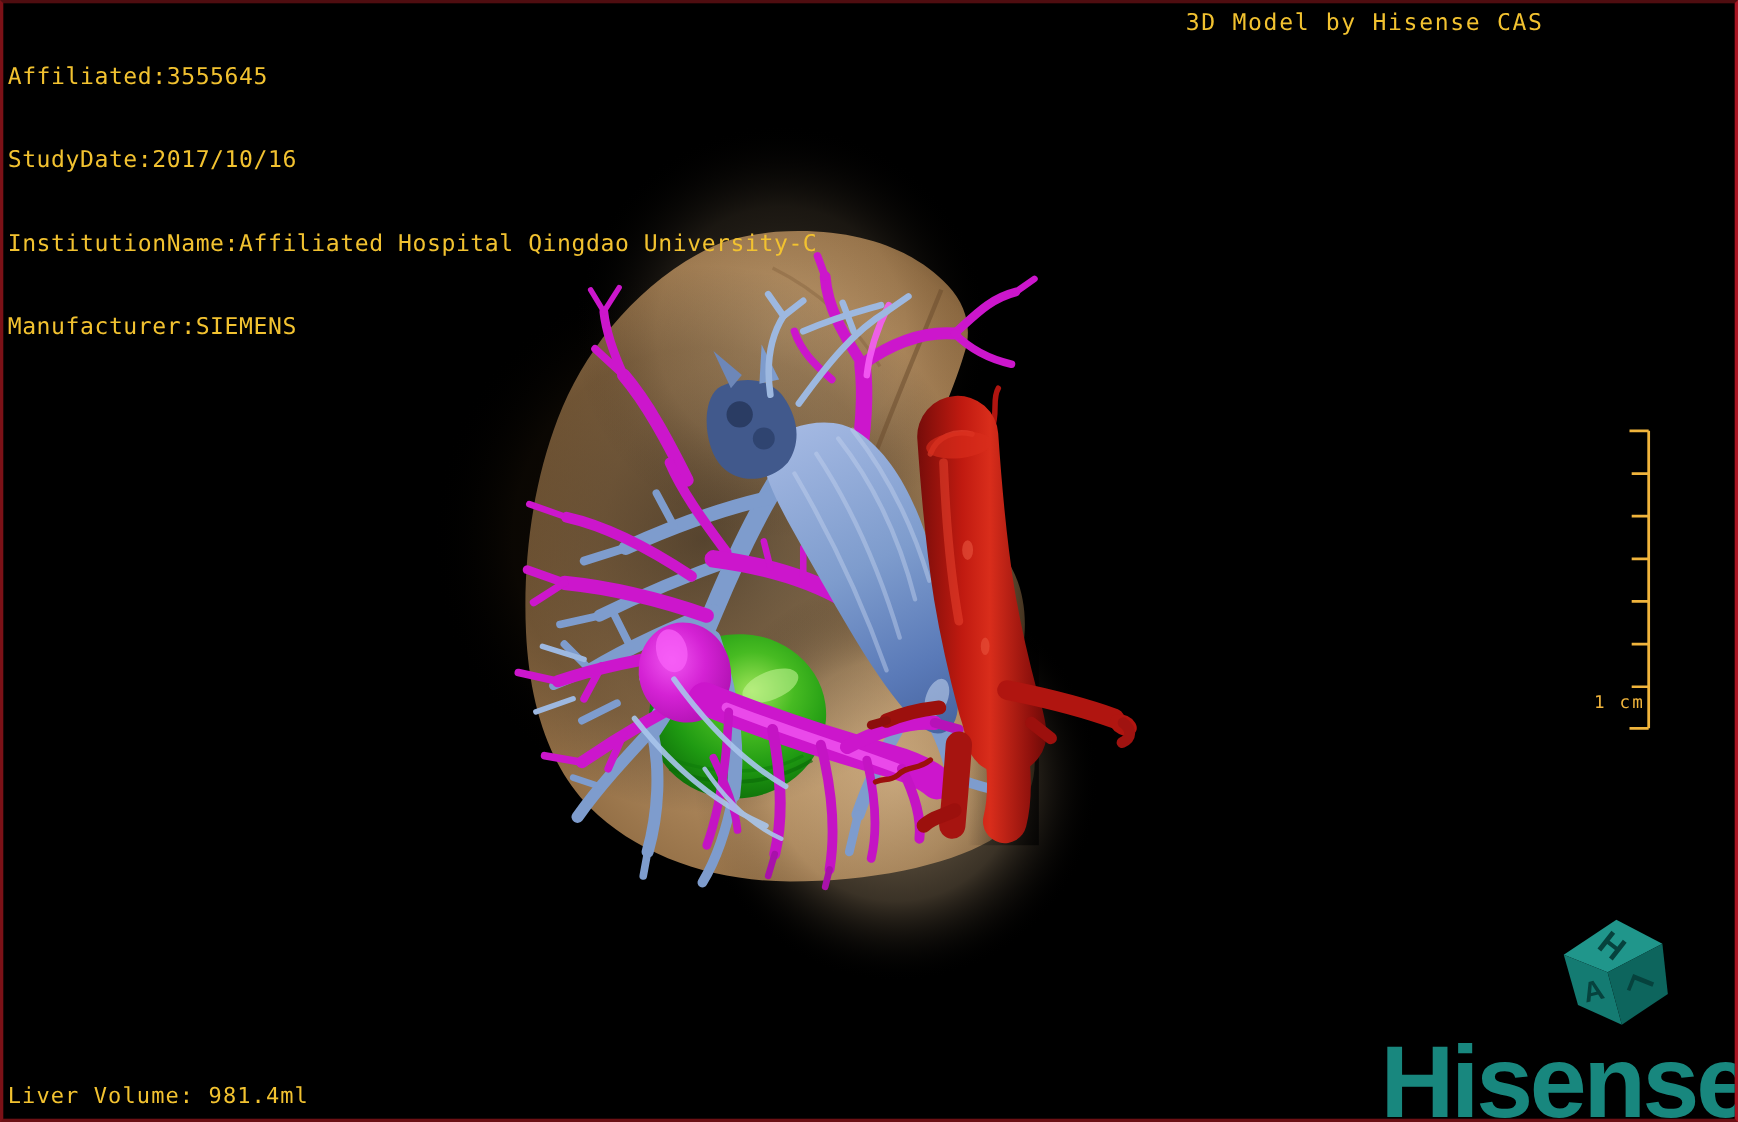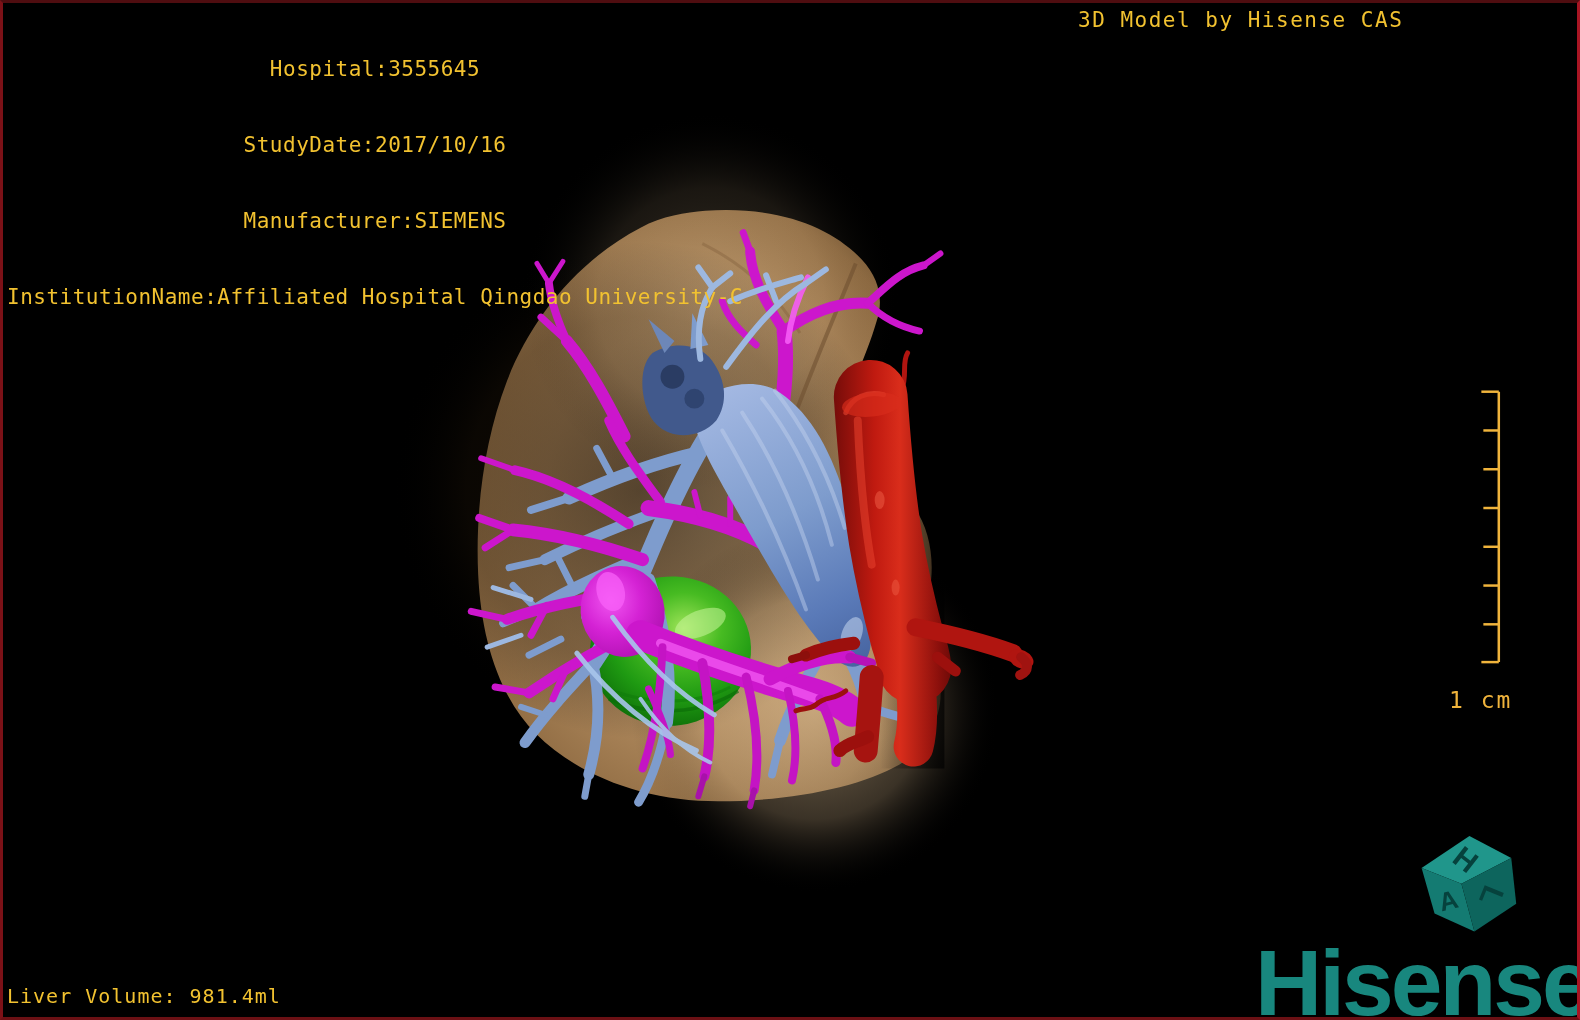--- a/index.html
+++ b/index.html
@@ -4,25 +4,25 @@
 <style>
   html,body{margin:0;padding:0;background:#000;}
   .frame{
     position:relative;width:1580px;height:1020px;box-sizing:border-box;
     background:#000;overflow:hidden;
     border-top:3px solid #4f0d10;border-left:3px solid #7c1117;
     border-right:3px solid #a81523;border-bottom:3px solid #6b1014;
     font-family:"DejaVu Sans Mono","Liberation Mono",monospace;
   }
   .scene{position:absolute;left:0;top:0;width:1574px;height:1014px;display:block;}
-  .ovl{position:absolute;color:#f2c230;white-space:pre;text-align:center;}
+  .ovl{position:absolute;color:#f2c230;white-space:pre;}
   .patient-block{left:4px;top:3px;font-size:21px;line-height:25.4px;letter-spacing:0.5px;}
   .title{left:1075px;top:5px;font-size:21px;letter-spacing:1.5px;}
   .volume{left:4px;top:981px;font-size:20px;letter-spacing:1px;}
-  .scalelbl{left:1446px;top:684px;font-size:23px;letter-spacing:2px;color:#f0b43c;}
+  .scalelbl{left:1446px;top:626px;font-size:16px;letter-spacing:2px;color:#f0b43c;}
   .wordmark{
     left:1252px;top:934px;color:#18877e;
     font-family:"Liberation Sans","DejaVu Sans",sans-serif;
     font-weight:bold;font-size:93px;letter-spacing:-3px;line-height:1;
   }
 </style>
 </head>
 <body>
 
 <div class="frame">
@@ -266,24 +266,24 @@
       <polygon points="1424,870 1472,838 1514,860 1464,886" fill="#20968b"></polygon>
       <polygon points="1424,870 1464,886 1477,934 1437,916" fill="#147b72"></polygon>
       <polygon points="1464,886 1514,860 1519,906 1477,934" fill="#0d655d"></polygon>
       <text x="1468" y="872" font-family="Liberation Sans, sans-serif" font-size="30" font-weight="bold" fill="#06423d" text-anchor="middle" transform="rotate(38 1468 862)">H</text>
       <text x="1451" y="912" font-family="Liberation Sans, sans-serif" font-size="26" font-weight="bold" fill="#06423d" text-anchor="middle" transform="rotate(-14 1451 903)">A</text>
       <text x="1494" y="908" font-family="Liberation Sans, sans-serif" font-size="30" font-weight="bold" fill="#06423d" text-anchor="middle" transform="rotate(112 1494 898)">L</text>
     </g>
   </svg>
 
   <div class="ovl patient-block">
-    <div>Hospital:3555645</div>
+    <div>Affiliated:3555645</div>
     <div>StudyDate:2017/10/16</div>
+    <div>InstitutionName:Affiliated Hospital Qingdao University-C</div>
     <div>Manufacturer:SIEMENS</div>
-    <div>InstitutionName:Affiliated Hospital Qingdao University-C</div>
   </div>
 
   <div class="ovl title">3D Model by Hisense CAS</div>
 
   <div class="ovl volume">Liver Volume: 981.4ml</div>
 
   <div class="ovl scalelbl">1 cm</div>
 
   <div class="ovl wordmark">Hisense</div>
 

